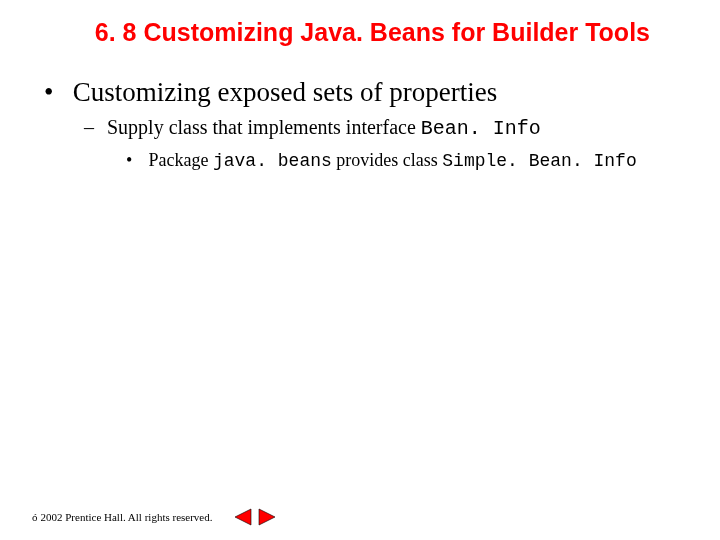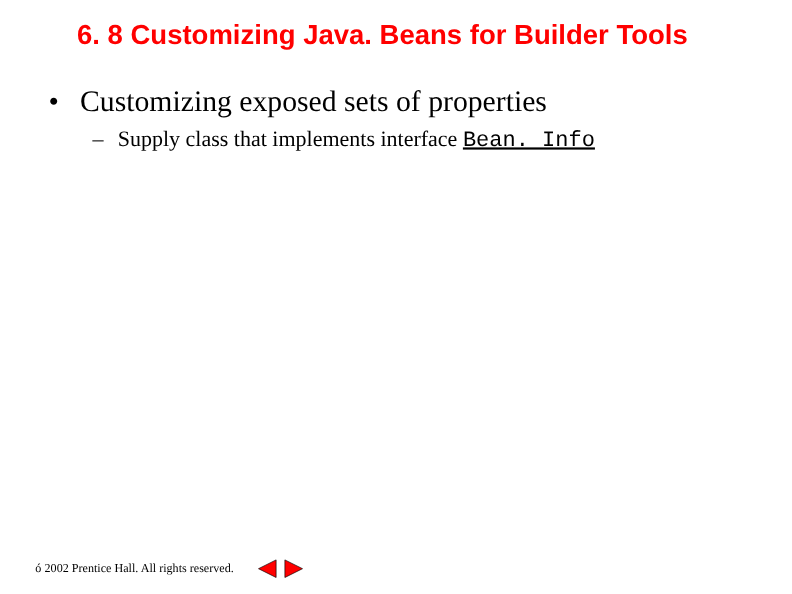--- a/index.html
+++ b/index.html
@@ -14,21 +14,21 @@
   .slide {
     width: 100%;
     height: 100%;
     padding: 18px 40px 0 40px;
   }
   .title {
     color: #ff0000;
     font-family: Arial, Helvetica, sans-serif;
     font-weight: bold;
     font-size: 25px;
-    text-align: left;
+    text-align: right;
     line-height: 1.15;
     margin: 0 30px 30px 30px;
   }
   .bullet-l1 {
     font-size: 27px;
     margin-left: 4px;
     margin-bottom: 8px;
   }
   .bullet-l1::before {
     content: "•";
@@ -48,21 +48,21 @@
   .bullet-l3 {
     font-size: 18px;
     margin-left: 86px;
     margin-bottom: 14px;
   }
   .bullet-l3::before {
     content: "•";
     display: inline-block;
     width: 18px;
   }
-  .mono { font-family: "Courier New", Courier, monospace; text-decoration: underline; }
+  .mono { font-family: "Courier New", Courier, monospace; }
   .footer {
     position: absolute;
     left: 32px;
     bottom: 14px;
     display: flex;
     align-items: center;
     gap: 20px;
   }
   .copyright {
     font-size: 11px;
@@ -85,20 +85,23 @@
   <h1 class="title">6. 8   Customizing Java. Beans for Builder Tools</h1>
 
   <div class="bullet-l1">
     <span>Customizing exposed sets of properties</span>
   </div>
 
   <div class="bullet-l2">
     <span>Supply class that implements interface </span><span class="mono">Bean. Info</span>
   </div>
 
+  <div class="bullet-l3">
+    <span>Package </span><span class="mono">java. beans</span><span> provides class </span><span class="mono">Simple. Bean. Info</span>
+  </div>
 
 
 </div>
 
 <div class="footer">
   <div class="copyright">
     <span>ó</span>
     <span> 2002 Prentice Hall. All rights reserved.</span>
   </div>
   <div class="nav">

